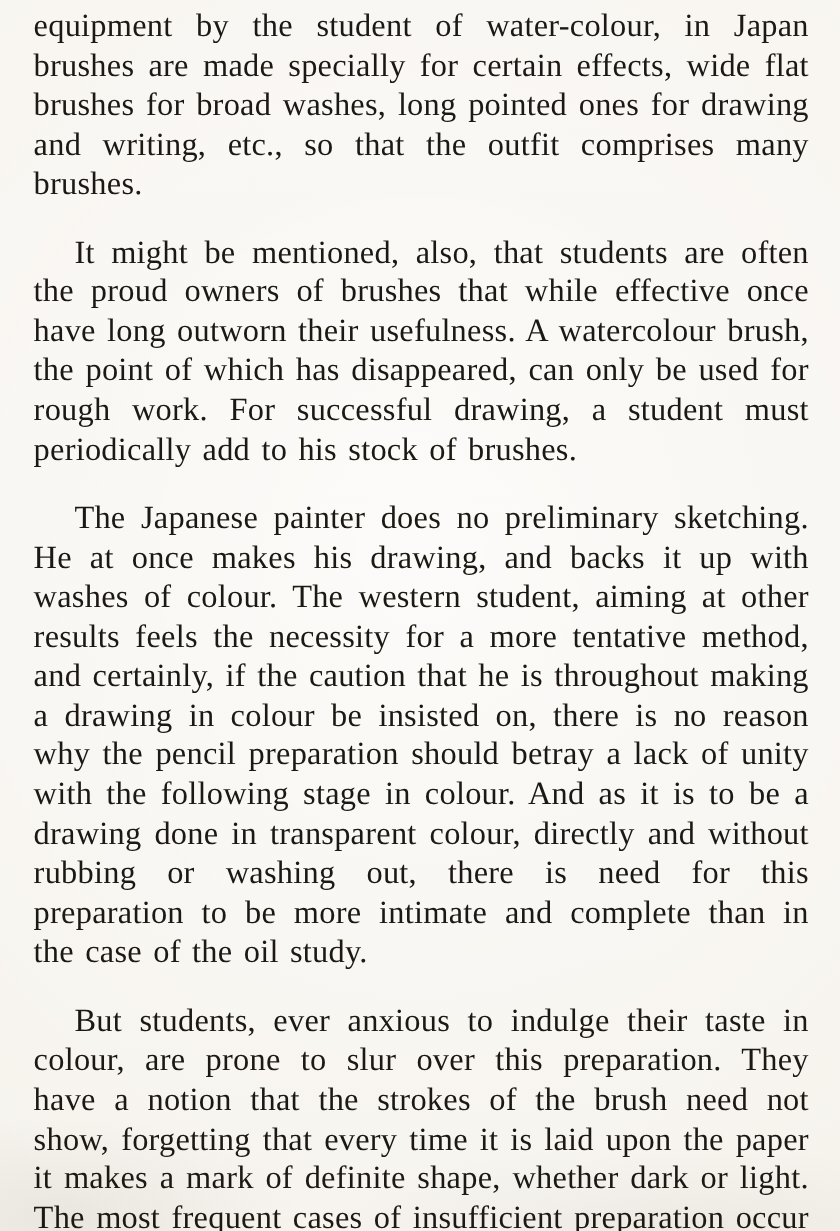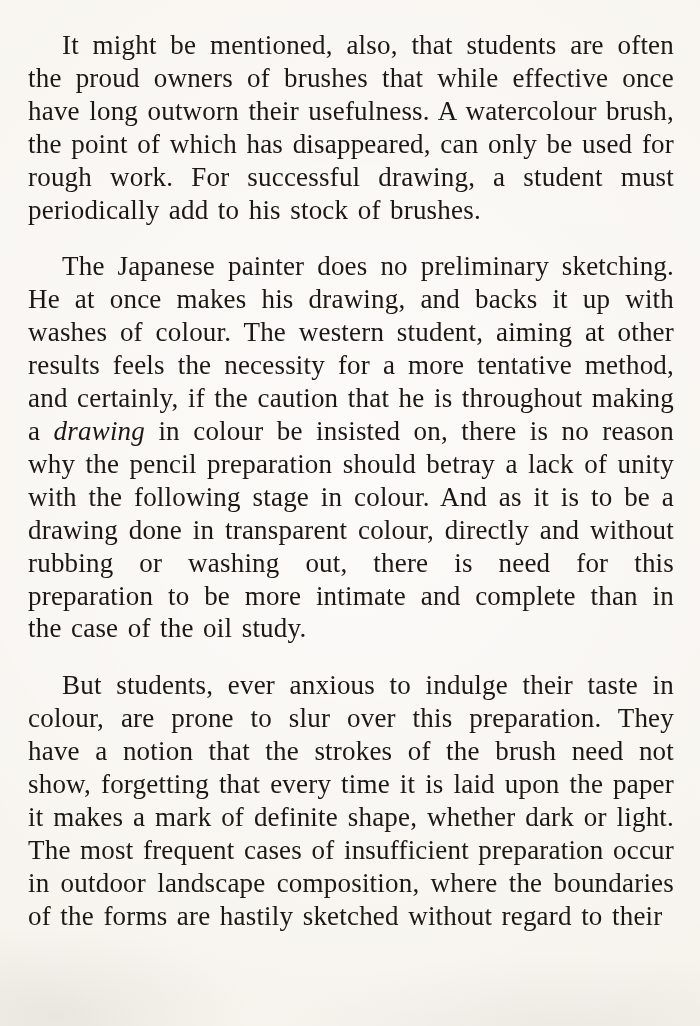--- a/index.html
+++ b/index.html
@@ -31,28 +31,28 @@
   }
   p {
     margin: 0;
     padding: 0;
   }
   p.indent {
     text-indent: 34px;
     margin-top: 24px;
   }
   .italic {
-    font-style: italic;
   }
 </style>
 </head>
 <body>
 
 <div class="page">
 
+  <p><span>equipment by the student of water-colour, in Japan brushes are made specially for certain effects, wide flat brushes for broad washes, long pointed ones for drawing and writing, etc., so that the outfit comprises many brushes.</span></p>
 
   <p class="indent"><span>It might be mentioned, also, that students are often the proud owners of brushes that while effective once have long outworn their usefulness. A watercolour brush, the point of which has disappeared, can only be used for rough work. For successful drawing, a student must periodically add to his stock of brushes.</span></p>
 
   <p class="indent"><span>The Japanese painter does no preliminary sketching. He at once makes his drawing, and backs it up with washes of colour. The western student, aiming at other results feels the necessity for a more tentative method, and certainly, if the caution that he is throughout making a </span><span class="italic">drawing</span><span> in colour be insisted on, there is no reason why the pencil preparation should betray a lack of unity with the following stage in colour. And as it is to be a drawing done in transparent colour, directly and without rubbing or washing out, there is need for this preparation to be more intimate and complete than in the case of the oil study.</span></p>
 
   <p class="indent"><span>But students, ever anxious to indulge their taste in colour, are prone to slur over this preparation. They have a notion that the strokes of the brush need not show, forgetting that every time it is laid upon the paper it makes a mark of definite shape, whether dark or light. The most frequent cases of insufficient preparation occur in outdoor landscape composition, where the boundaries of the forms are hastily sketched without regard to their</span></p>
 
 </div>
 
 </body></html>

